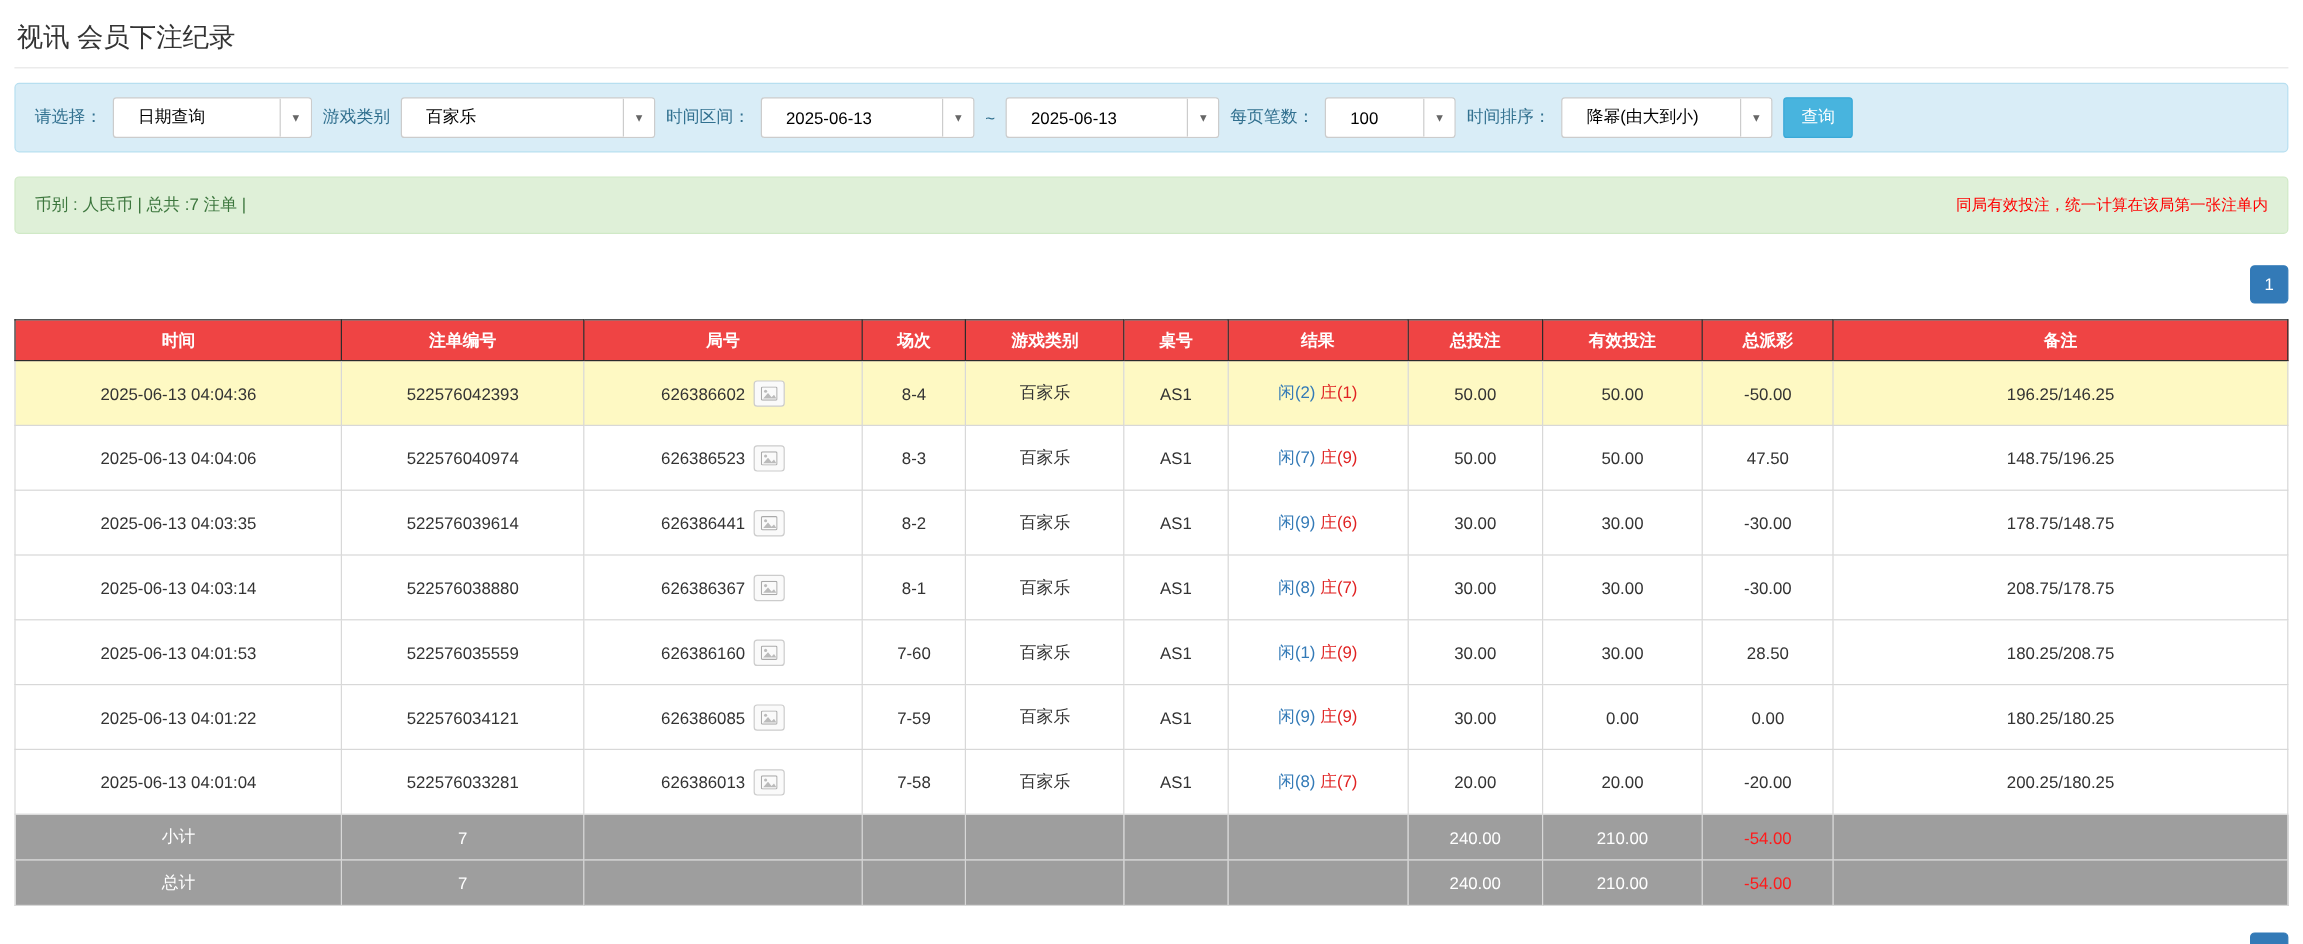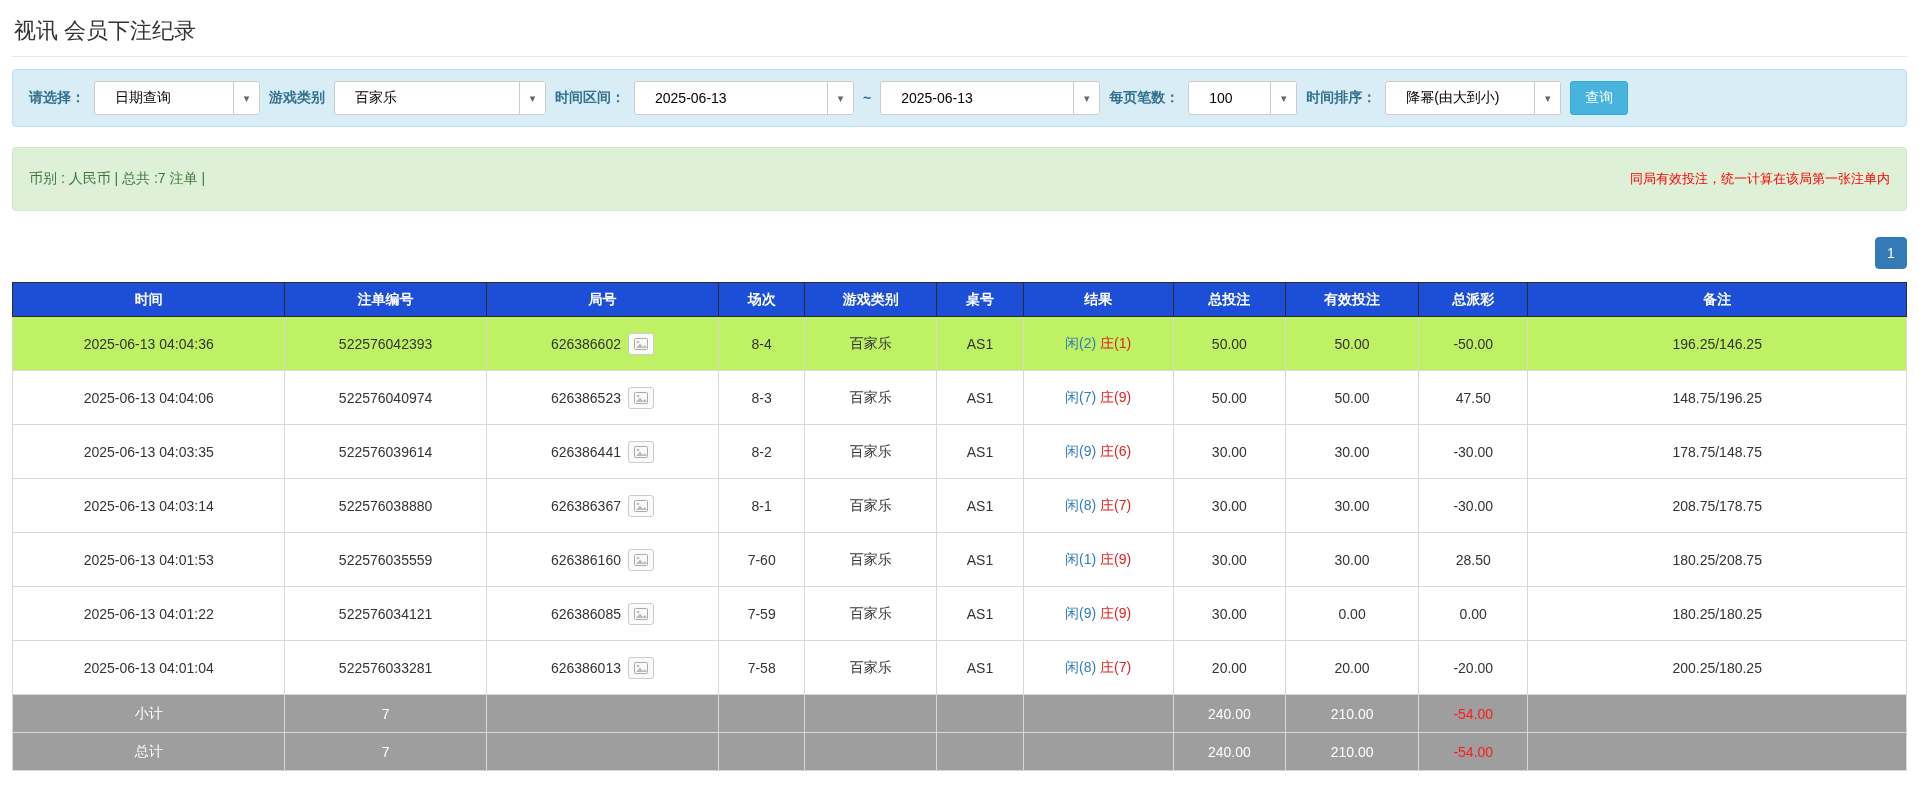--- a/index.html
+++ b/index.html
@@ -14,76 +14,76 @@
   
   .page-title { font-size:22px; font-weight:500; color:#333; margin:16px 0 10px 2px; }
   .title-rule { border:none; border-top:1px solid #e7e7e7; margin:0 0 12px 0; }
 
   
   .filter-bar {
     background:#d9edf7; border:1px solid #b7dff0; border-radius:4px;
     padding:11px 16px; display:flex; align-items:center; gap:9px;
     font-size:14px; height:58px;
   }
-  .f-label { color:#31708f; font-weight:bold; white-space:nowrap; }
+  .f-label { color:#31708f; font-weight:normal; white-space:nowrap; }
   .combo {
     display:flex; align-items:stretch; background:#fff;
     border:1px solid #ccc; border-radius:3px; height:34px; overflow:hidden;
   }
   .combo .val {
     display:flex; align-items:center; padding:0 20px; color:#000000; font-size:14px;
     flex:1; white-space:nowrap;
   }
   .combo .caret-btn {
     width:26px; border-left:1px solid #ccc; background:#fff;
     display:flex; align-items:center; justify-content:center;
     color:#666; font-size:11px; cursor:pointer;
   }
   .w-select { width:166px; }
   .w-game { width:212px; }
-  .w-date { width:220px; }
+  .w-date { width:178px; }
   .w-size { width:109px; }
   .w-sort { width:176px; }
   .search-btn {
     background:#48b4de; border:1px solid #39a9d8; color:#fff;
     border-radius:3px; height:34px; padding:0 14px; font-size:14px;
     display:flex; align-items:center; cursor:pointer;
   }
 
   
   .summary-bar {
     margin-top:20px; background:#dff0d8; border:1px solid #d0e9c6; border-radius:4px;
     padding:14px 16px; display:flex; justify-content:space-between; align-items:center;
-    height:64px;
+    height:48px;
   }
   .summary-left { color:#3c763d; font-size:14px; }
   .summary-right { color:#ff0000; font-size:13px; }
 
   
   .pager-top { display:flex; justify-content:flex-end; margin:26px 0 13px 0; }
   .pager-bottom { display:flex; justify-content:flex-end; margin:22px 0 0 0; }
   .page-btn {
     min-width:32px; height:32px; background:#337ab7; border:1px solid #337ab7;
     color:#fff; font-size:14px; border-radius:4px;
     display:flex; align-items:center; justify-content:center; cursor:pointer;
   }
 
   
   table.records {
     width:100%; border-collapse:collapse; table-layout:fixed; font-size:14px;
   }
   table.records th {
-    background:#1d4ed8; color:#fff; font-weight:bold; height:34px;
+    background:#ef4444; color:#fff; font-weight:bold; height:34px;
     border:1px solid #2c2c2c; text-align:center; padding:0 12px;
   }
   table.records td {
     border:1px solid #d8d8d8; text-align:center; height:54px;
     padding:0 4px; color:#333; background:#fff;
   }
-  tr.highlight td { background:#bef264; }
+  tr.highlight td { background:#fef9c3; }
   tr.sub td { background:#9e9e9e; color:#fff; height:38px; }
   .blue { color:#337ab7; }
   .red { color:#ee0000; }
   tr.sub td.red { color:#ff1a1a; }
   .player { color:#337ab7; }
   .banker { color:#e02222; }
   .round-wrap { display:inline-flex; align-items:center; gap:7px; }
   .img-btn {
     display:inline-flex; align-items:center; justify-content:center;
     width:26px; height:22px; border:1px solid #ccc; border-radius:3px;

